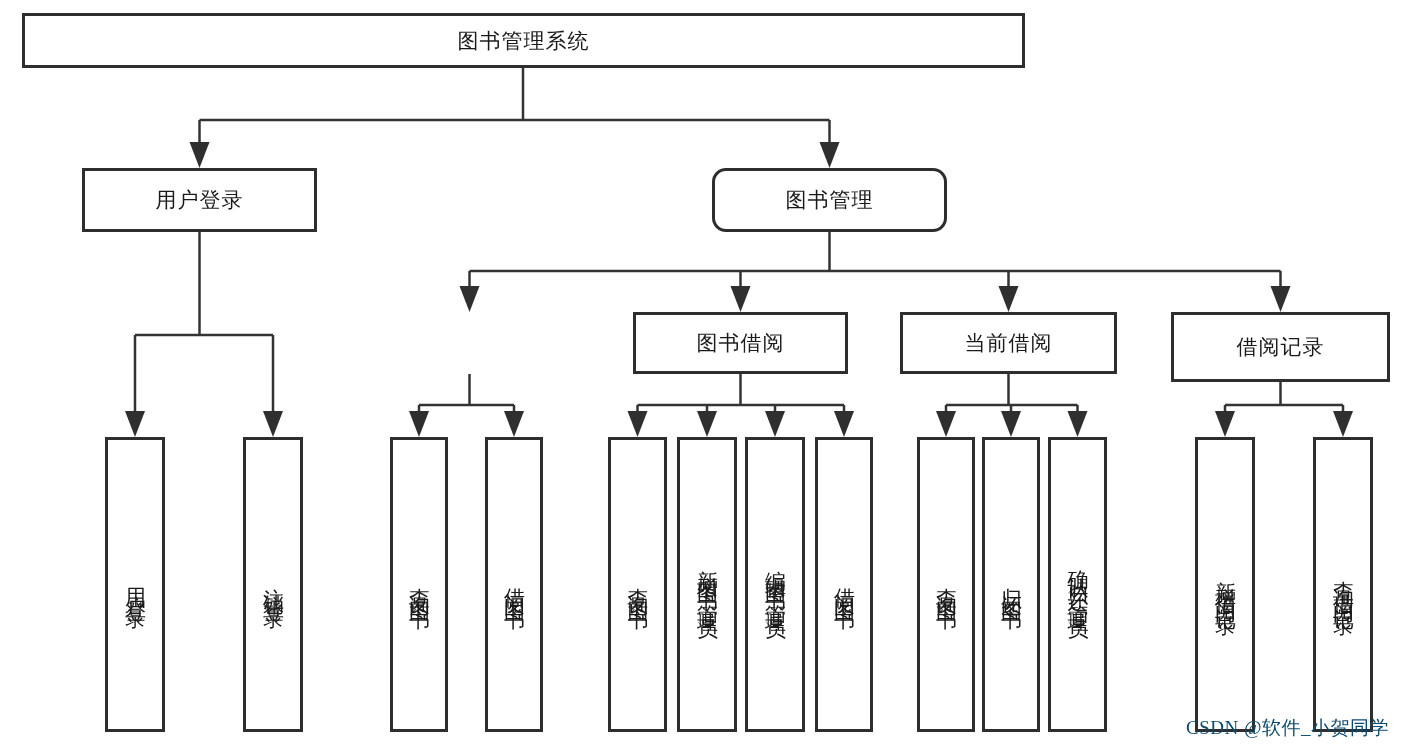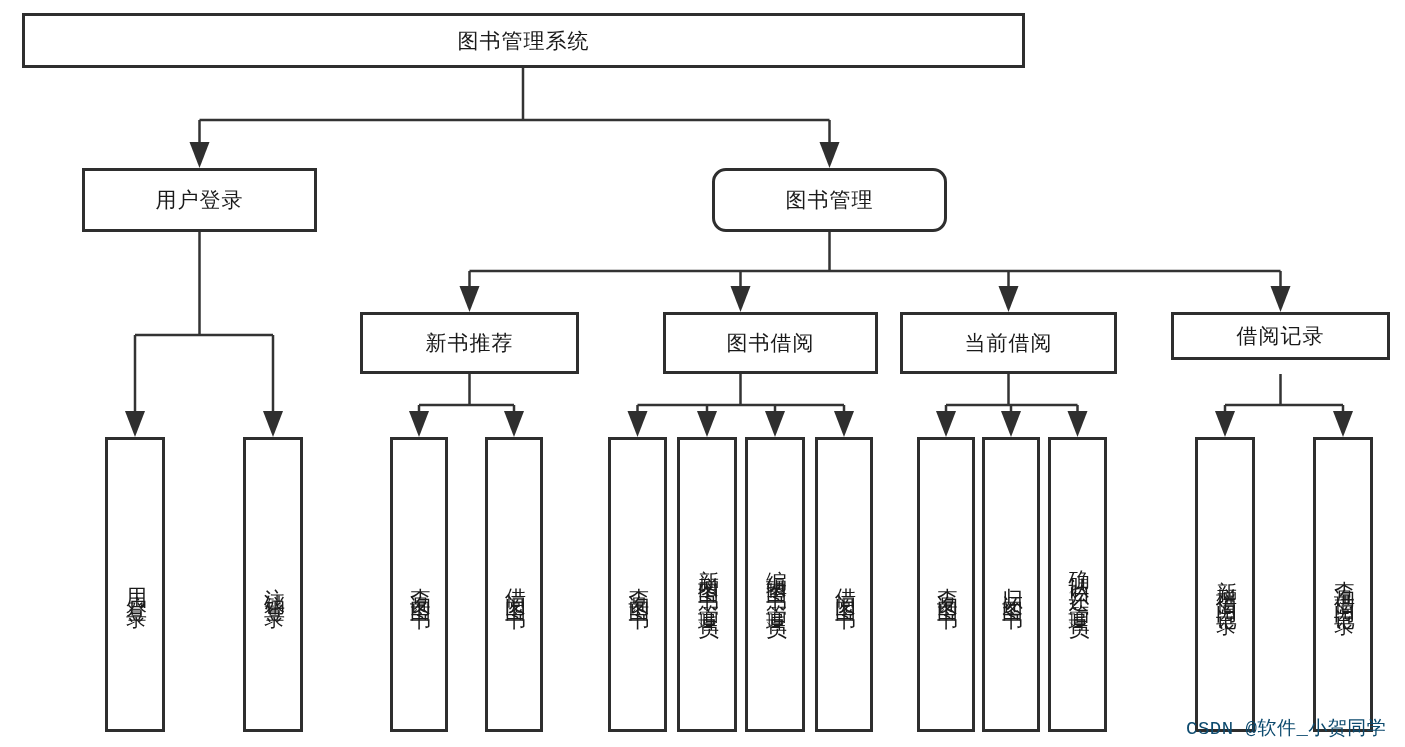--- a/index.html
+++ b/index.html
@@ -1,21 +1,21 @@
 <!DOCTYPE html>
 <html><head>
 <meta charset="utf-8">
 <style>
   html, body { margin: 0; padding: 0; background: #ffffff; }
   #stage {
     position: relative;
     width: 1405px;
     height: 747px;
     background: #ffffff;
-    font-family: Liberation Mono, monospace;
+    font-family: Liberation Serif, serif;
     overflow: hidden;
   }
   #connectors {
     position: absolute;
     left: 0; top: 0;
     width: 1405px; height: 747px;
     z-index: 1;
   }
   .node {
     position: absolute;
@@ -47,23 +47,23 @@
     text-orientation: mixed;
     letter-spacing: 7px;
     line-height: 1;
     white-space: nowrap;
   }
   
   #n-root        { left: 22px;   top: 13px;  width: 1003px; height: 55px; }
   #n-user-login  { left: 82px;   top: 168px; width: 235px;  height: 64px; }
   #n-book-mgmt   { left: 712px;  top: 168px; width: 235px;  height: 64px; border-radius: 14px; }
   #n-new-book    { left: 360px;  top: 312px; width: 219px;  height: 62px; }
-  #n-borrow      { left: 633px;  top: 312px; width: 215px;  height: 62px; margin-left: 30px; }
+  #n-borrow      { left: 633px;  top: 312px; width: 215px;  height: 62px; }
   #n-current     { left: 900px;  top: 312px; width: 217px;  height: 62px; }
-  #n-records     { left: 1171px; top: 312px; width: 219px;  height: 48px; }
+  #n-records     { left: 1171px; top: 312px; width: 219px;  height: 70px; }
   #l-login       { left: 105px;  top: 437px; width: 60px; height: 295px; }
   #l-logout      { left: 243px;  top: 437px; width: 60px; height: 295px; }
   #l-nb-query    { left: 390px;  top: 437px; width: 58px; height: 295px; }
   #l-nb-borrow   { left: 485px;  top: 437px; width: 58px; height: 295px; }
   #l-b-query     { left: 608px;  top: 437px; width: 59px; height: 295px; }
   #l-b-add       { left: 677px;  top: 437px; width: 60px; height: 295px; }
   #l-b-edit      { left: 745px;  top: 437px; width: 60px; height: 295px; }
   #l-b-borrow    { left: 815px;  top: 437px; width: 58px; height: 295px; }
   #l-c-query     { left: 917px;  top: 437px; width: 58px; height: 295px; }
   #l-c-return    { left: 982px;  top: 437px; width: 58px; height: 295px; }
@@ -156,23 +156,20 @@
     <span>图书管理系统</span>
   </div>
 
   <div class="node" id="n-user-login">
     <span>用户登录</span>
   </div>
   <div class="node" id="n-book-mgmt">
     <span>图书管理</span>
   </div>
 
-  <div class="node" id="n-new-book">
-    <span>新书推荐</span>
-  </div>
   <div class="node" id="n-borrow">
     <span>图书借阅</span>
   </div>
   <div class="node" id="n-current">
     <span>当前借阅</span>
   </div>
   <div class="node" id="n-records">
     <span>借阅记录</span>
   </div>
 

